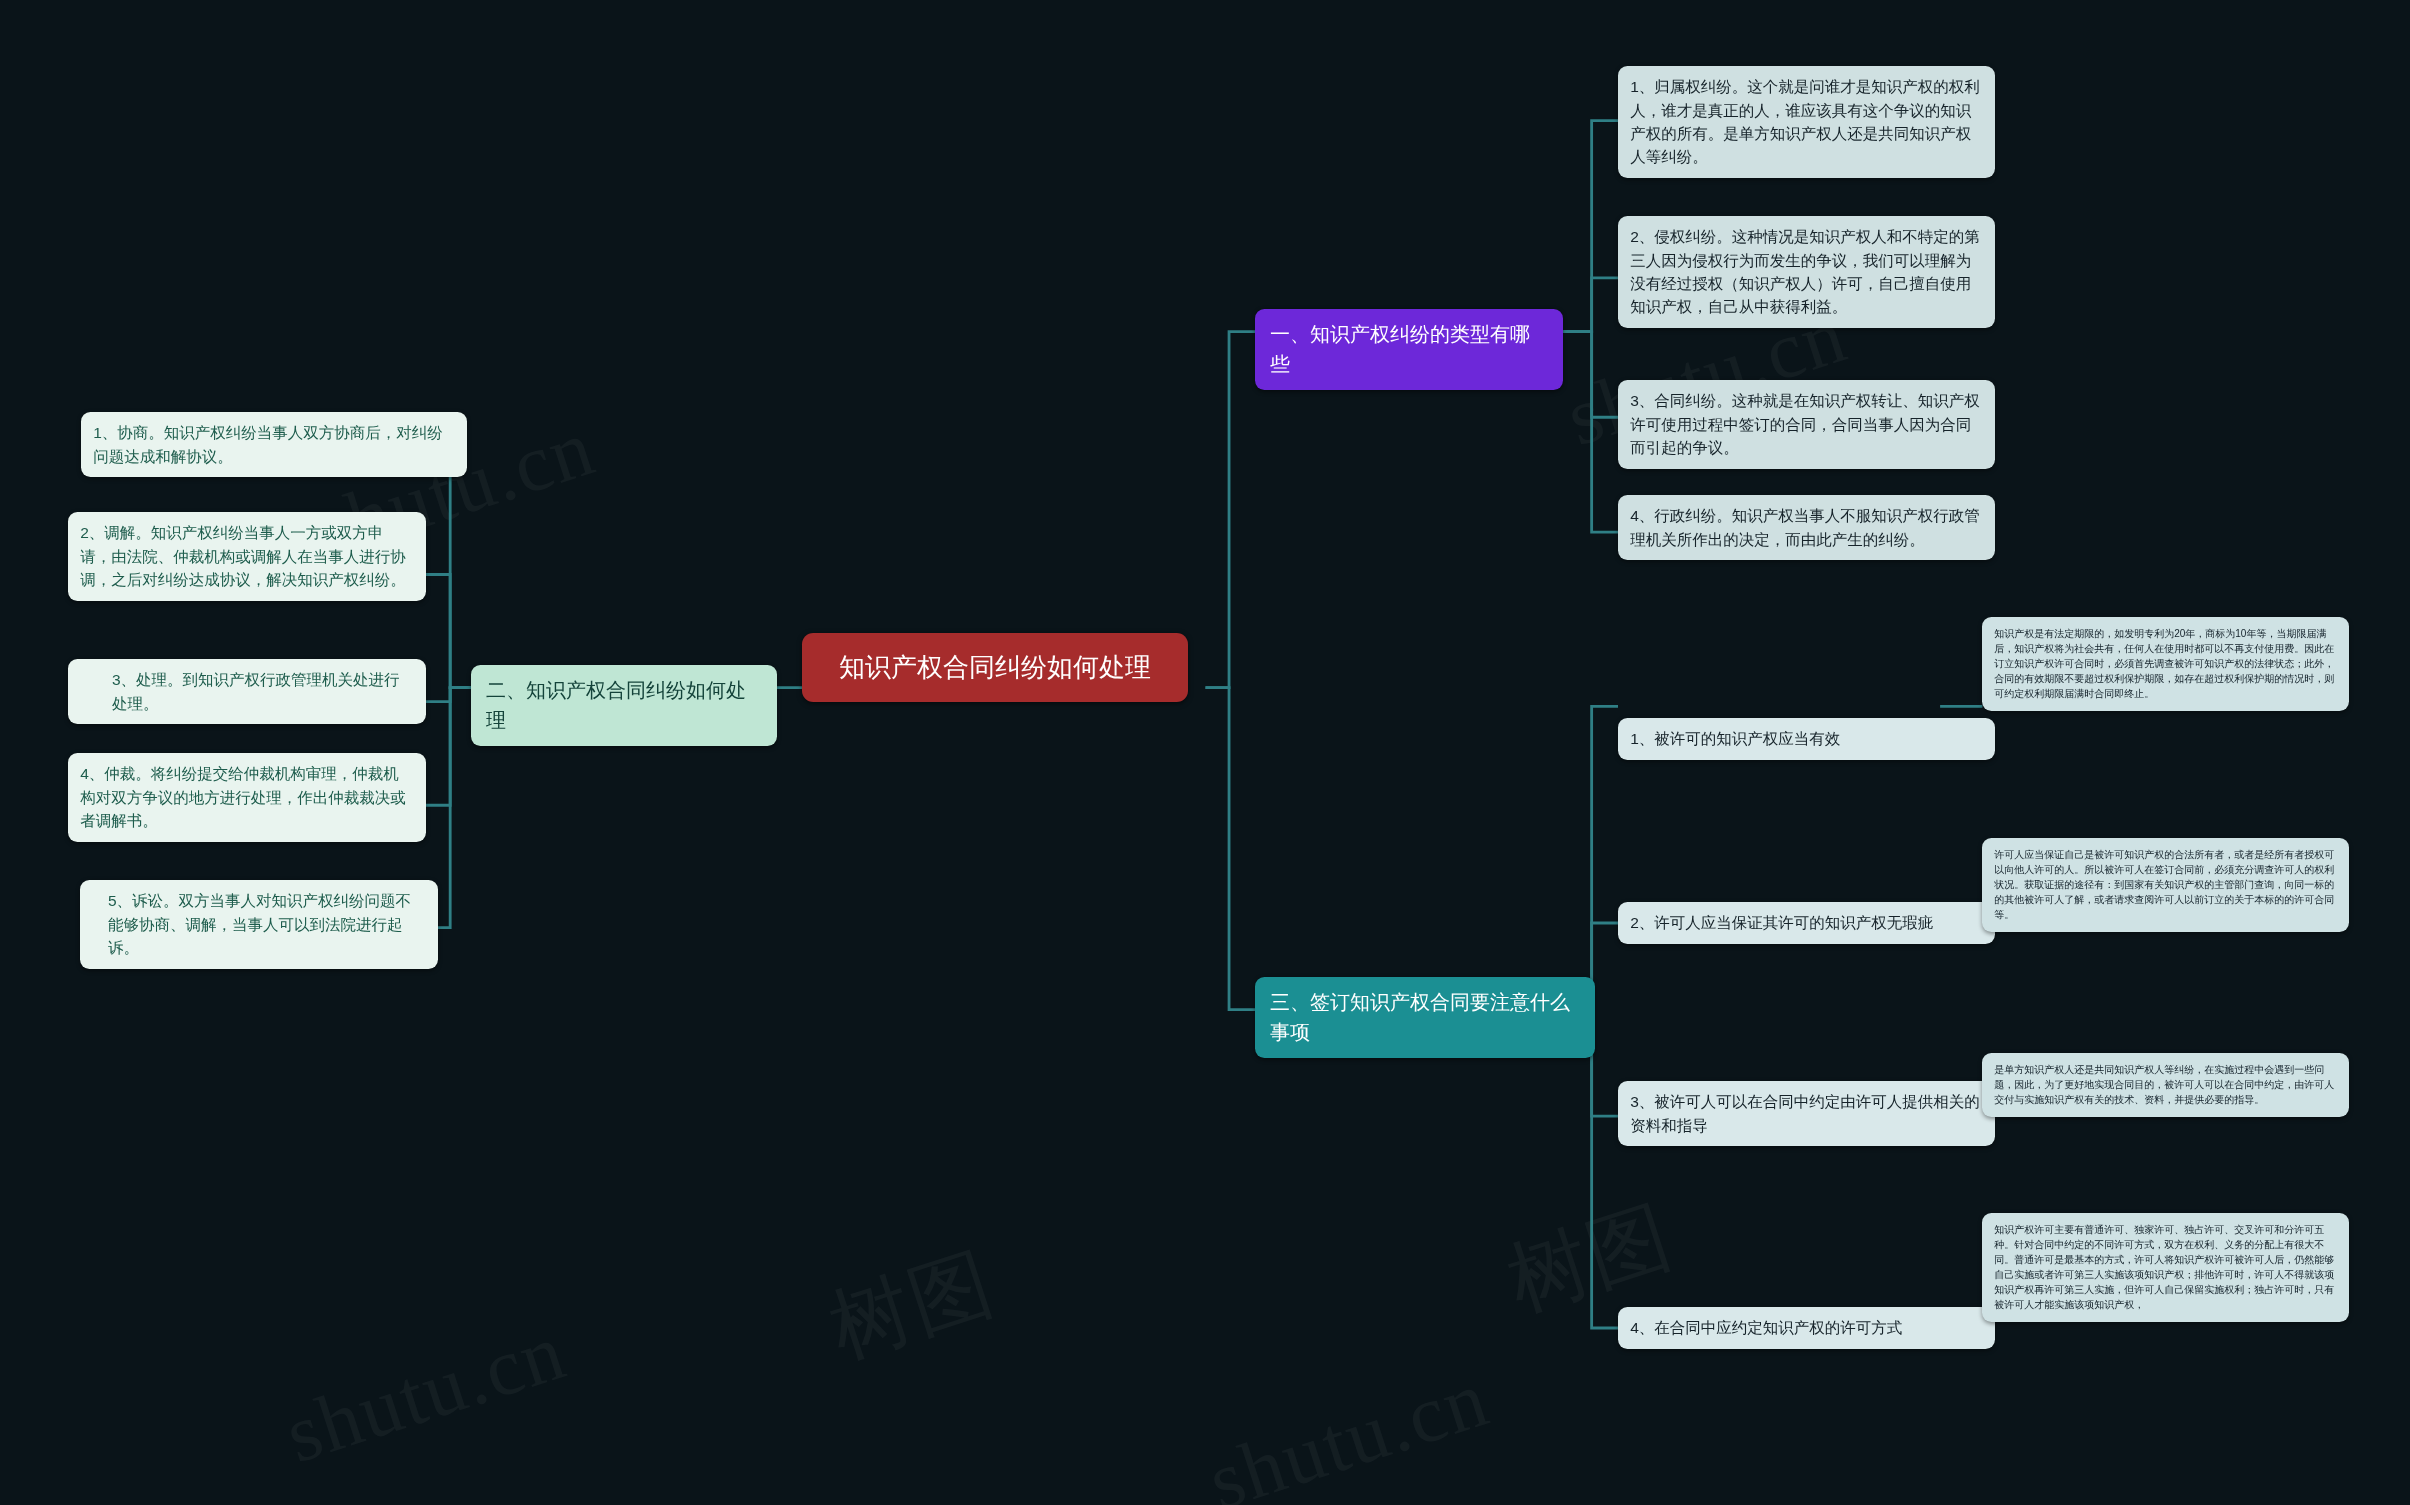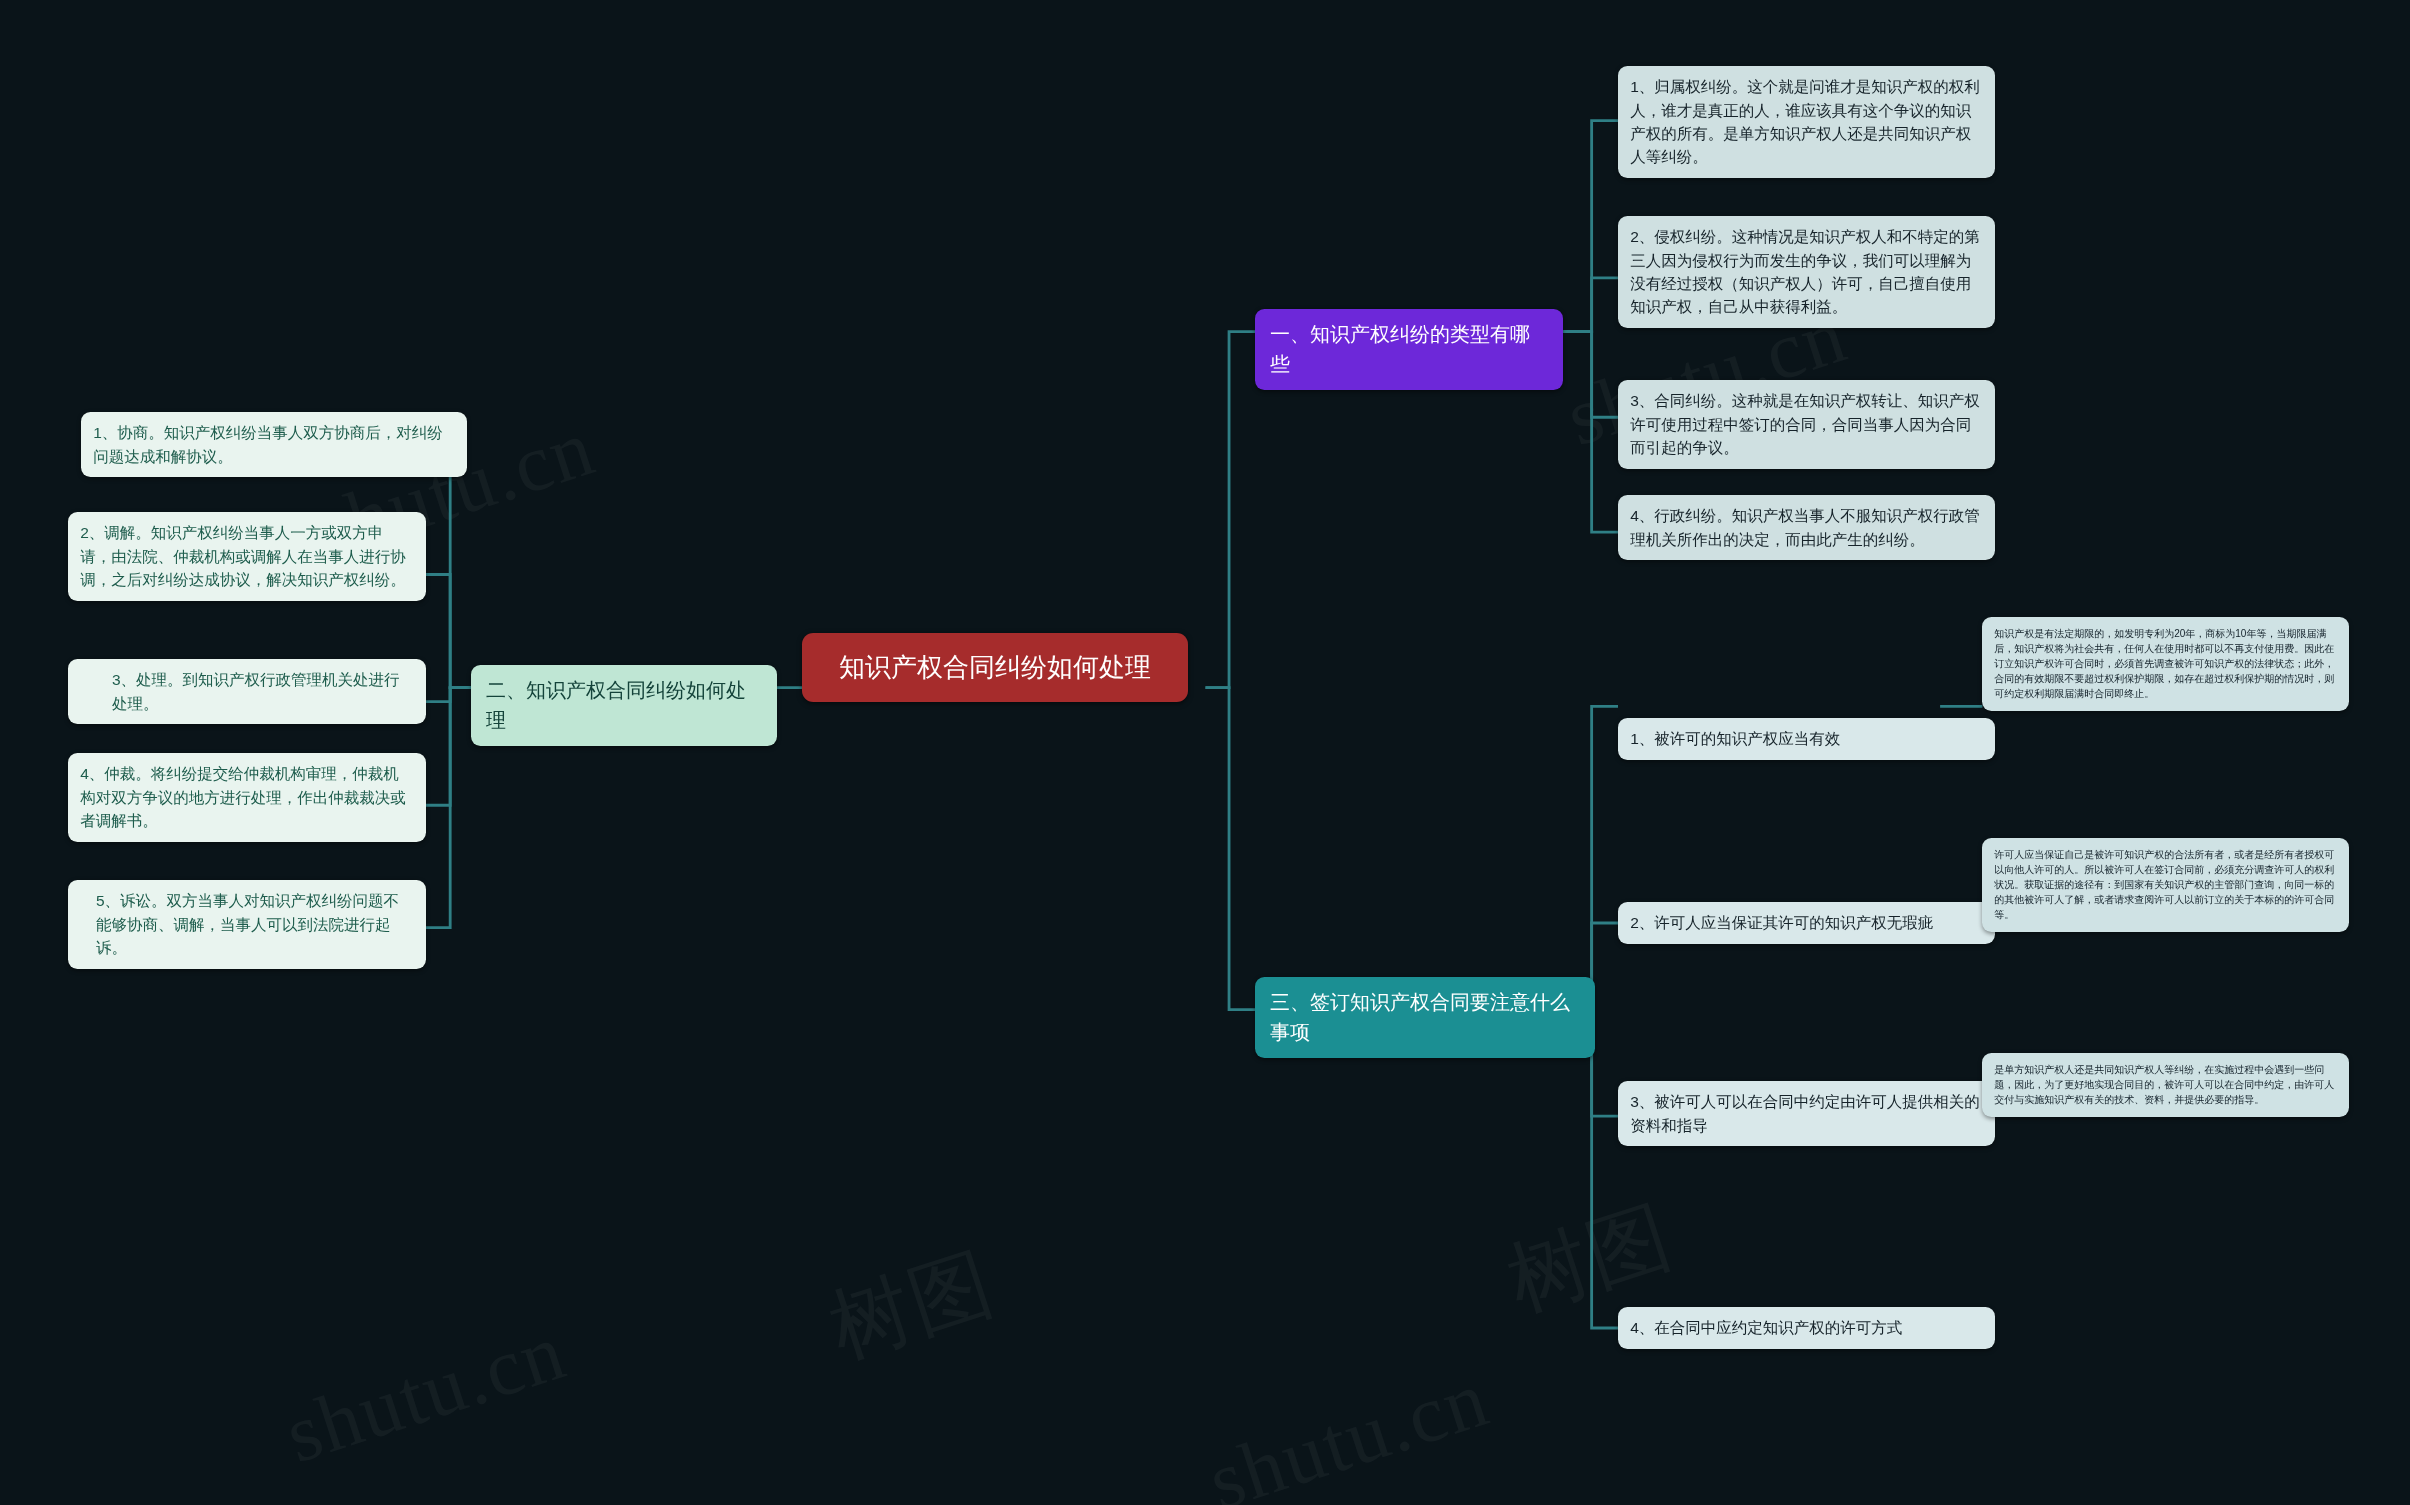--- a/index.html
+++ b/index.html
@@ -129,27 +129,28 @@
   <div class="node leaf pale" style="left:1618px;top:216px;width:377px;">2、侵权纠纷。这种情况是知识产权人和不特定的第三人因为侵权行为而发生的争议，我们可以理解为没有经过授权（知识产权人）许可，自己擅自使用知识产权，自己从中获得利益。</div>
   <div class="node leaf pale" style="left:1618px;top:380px;width:377px;">3、合同纠纷。这种就是在知识产权转让、知识产权许可使用过程中签订的合同，合同当事人因为合同而引起的争议。</div>
   <div class="node leaf pale" style="left:1618px;top:495px;width:377px;">4、行政纠纷。知识产权当事人不服知识产权行政管理机关所作出的决定，而由此产生的纠纷。</div>
 
   <div class="node branch mint" style="left:471px;top:665px;width:306px;">二、知识产权合同纠纷如何处理</div>
 
   <div class="node leaf green" style="left:68px;top:412px;width:386px;margin-left:13px;">1、协商。知识产权纠纷当事人双方协商后，对纠纷问题达成和解协议。</div>
   <div class="node leaf green" style="left:68px;top:512px;width:358px;">2、调解。知识产权纠纷当事人一方或双方申请，由法院、仲裁机构或调解人在当事人进行协调，之后对纠纷达成协议，解决知识产权纠纷。</div>
   <div class="node leaf green" style="left:68px;top:659px;width:358px;padding-left:44px;">3、处理。到知识产权行政管理机关处进行处理。</div>
   <div class="node leaf green" style="left:68px;top:753px;width:358px;">4、仲裁。将纠纷提交给仲裁机构审理，仲裁机构对双方争议的地方进行处理，作出仲裁裁决或者调解书。</div>
-  <div class="node leaf green" style="left:68px;top:880px;width:358px;padding-left:28px;">5、诉讼。双方当事人对知识产权纠纷问题不能够协商、调解，当事人可以到法院进行起诉。</div>
+  <div class="node leaf green" style="left:80px;top:880px;width:358px;padding-left:28px;">5、诉讼。双方当事人对知识产权纠纷问题不能够协商、调解，当事人可以到法院进行起诉。</div>
 
   <div class="node branch teal2" style="left:1255px;top:977px;width:340px;">三、签订知识产权合同要注意什么事项</div>
 
   <div class="node leaf title" style="left:1618px;top:686px;width:377px;margin-top:32px;">1、被许可的知识产权应当有效</div>
   <div class="node leaf title" style="left:1618px;top:902px;width:377px;">2、许可人应当保证其许可的知识产权无瑕疵</div>
   <div class="node leaf title" style="left:1618px;top:1081px;width:377px;">3、被许可人可以在合同中约定由许可人提供相关的资料和指导</div>
   <div class="node leaf title" style="left:1618px;top:1307px;width:377px;">4、在合同中应约定知识产权的许可方式</div>
 
   <div class="node leaf detail" style="left:1982px;top:617px;width:367px;">知识产权是有法定期限的，如发明专利为20年，商标为10年等，当期限届满后，知识产权将为社会共有，任何人在使用时都可以不再支付使用费。因此在订立知识产权许可合同时，必须首先调查被许可知识产权的法律状态；此外，合同的有效期限不要超过权利保护期限，如存在超过权利保护期的情况时，则可约定权利期限届满时合同即终止。</div>
   <div class="node leaf detail" style="left:1982px;top:838px;width:367px;">许可人应当保证自己是被许可知识产权的合法所有者，或者是经所有者授权可以向他人许可的人。所以被许可人在签订合同前，必须充分调查许可人的权利状况。获取证据的途径有：到国家有关知识产权的主管部门查询，向同一标的的其他被许可人了解，或者请求查阅许可人以前订立的关于本标的的许可合同等。</div>
   <div class="node leaf detail" style="left:1982px;top:1053px;width:367px;">是单方知识产权人还是共同知识产权人等纠纷，在实施过程中会遇到一些问题，因此，为了更好地实现合同目的，被许可人可以在合同中约定，由许可人交付与实施知识产权有关的技术、资料，并提供必要的指导。</div>
+  <div class="node leaf detail" style="left:1982px;top:1213px;width:367px;">知识产权许可主要有普通许可、独家许可、独占许可、交叉许可和分许可五种。针对合同中约定的不同许可方式，双方在权利、义务的分配上有很大不同。普通许可是最基本的方式，许可人将知识产权许可被许可人后，仍然能够自己实施或者许可第三人实施该项知识产权；排他许可时，许可人不得就该项知识产权再许可第三人实施，但许可人自己保留实施权利；独占许可时，只有被许可人才能实施该项知识产权，</div>
 
 </div>
 
 
 </body></html>

